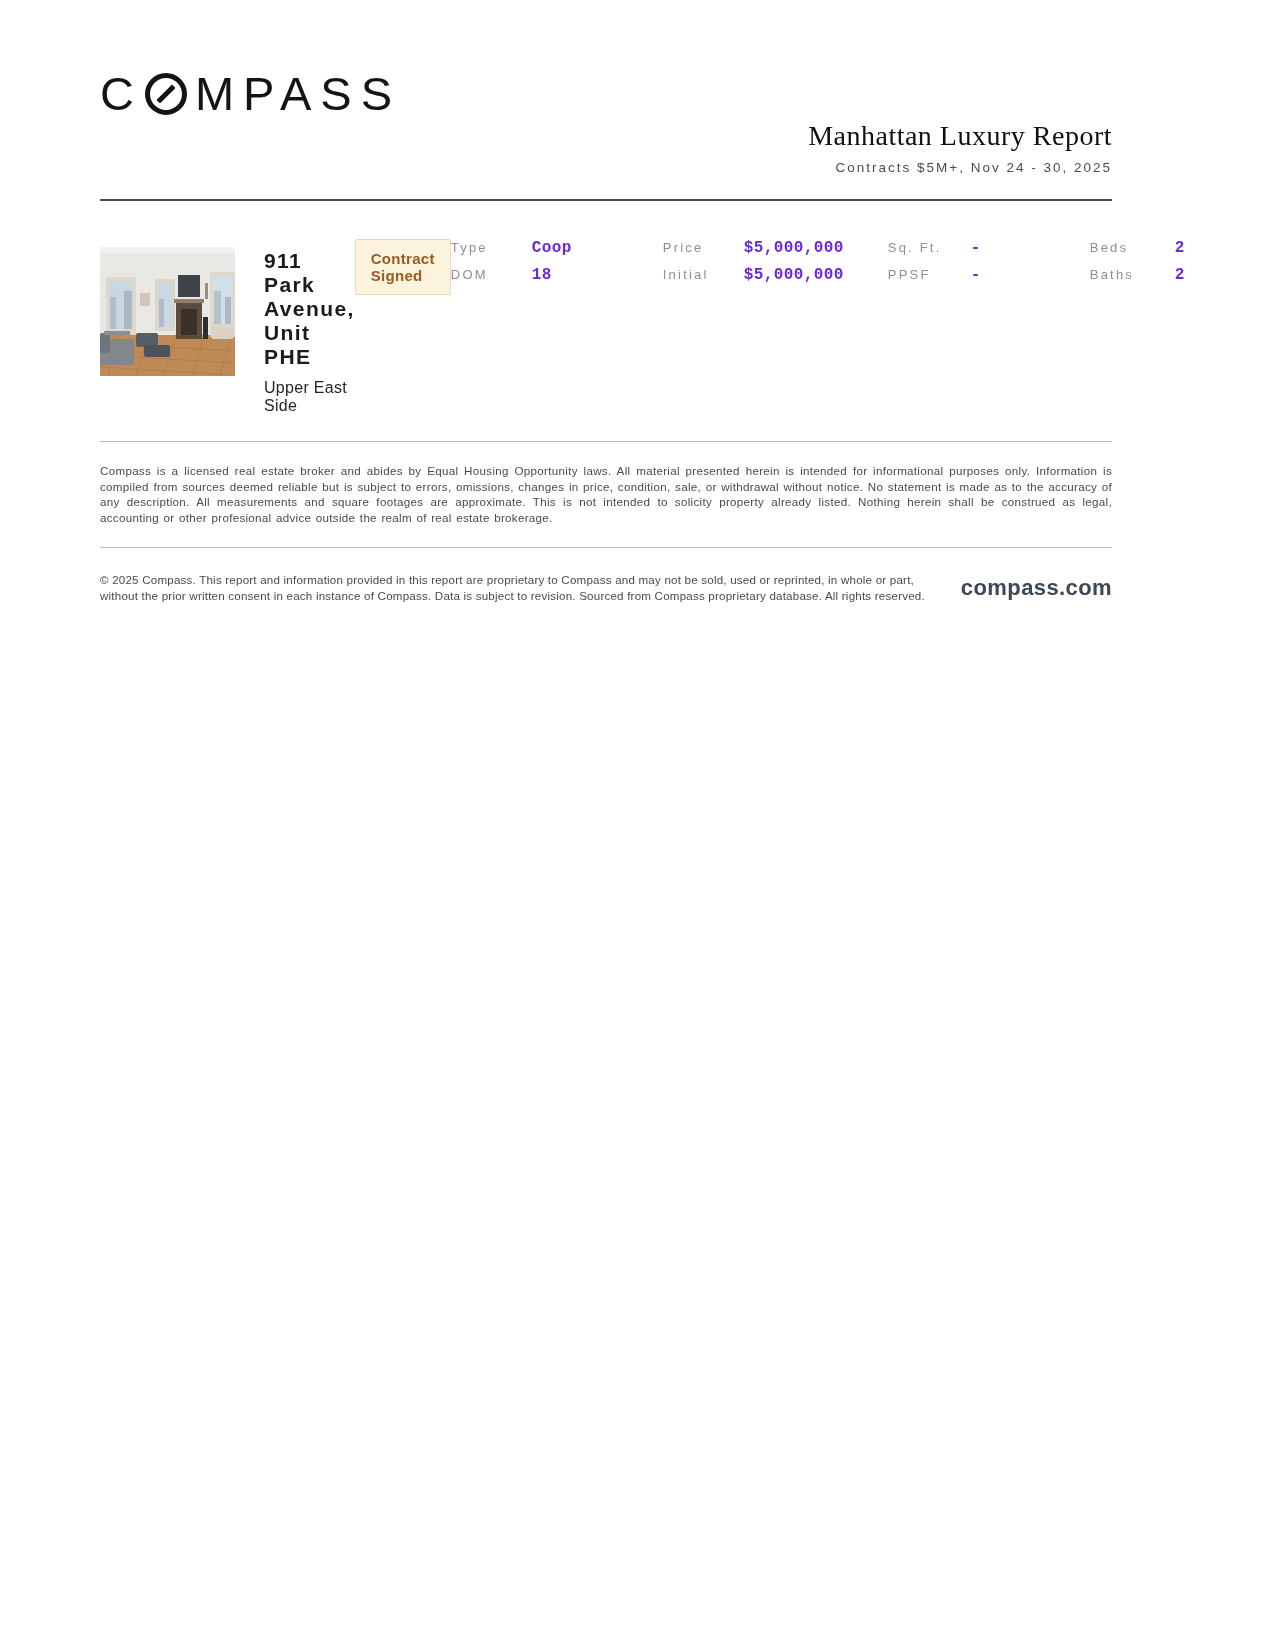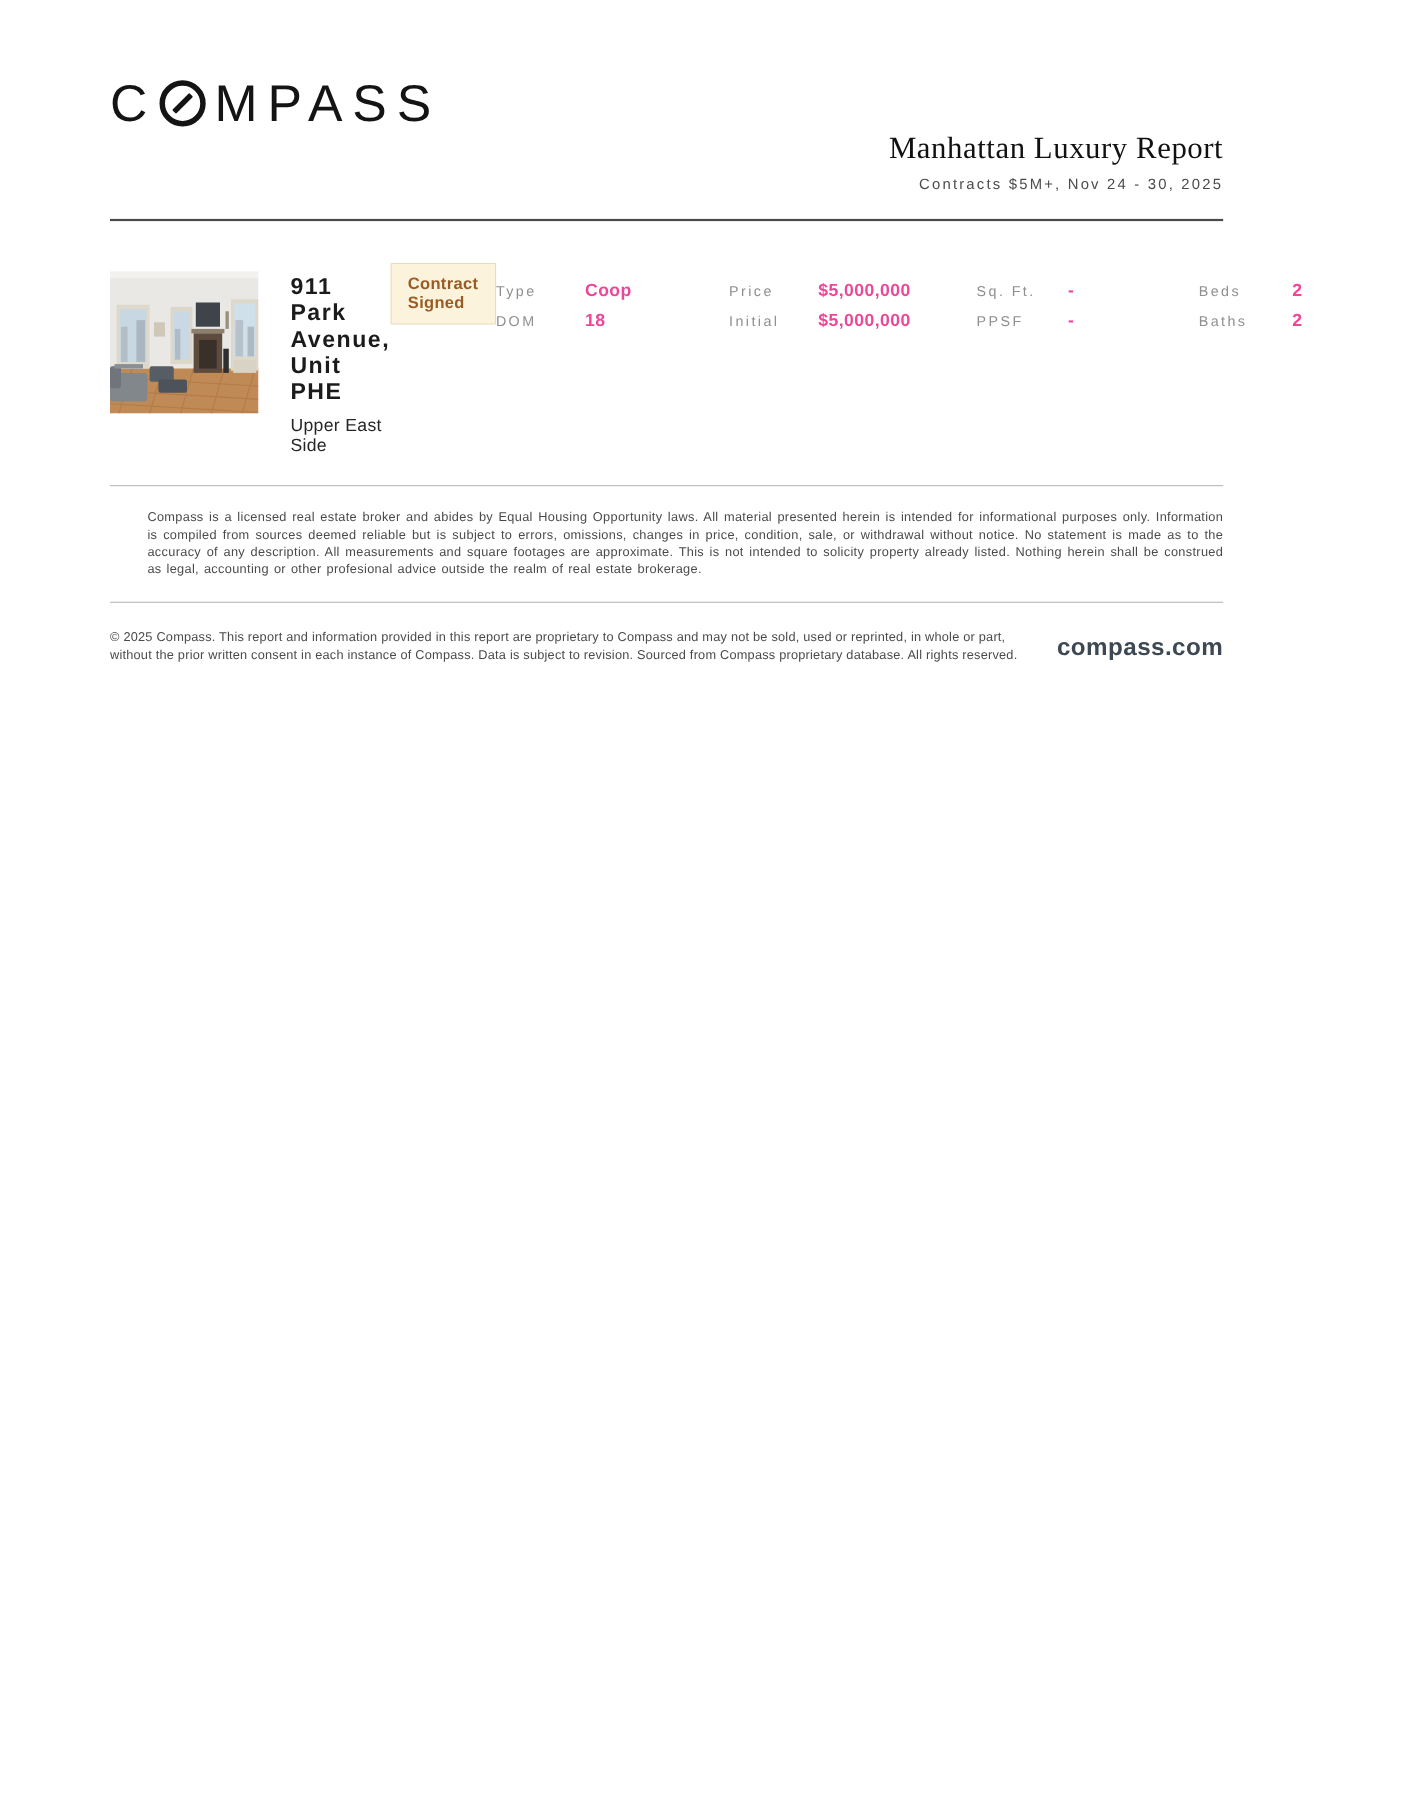--- a/index.html
+++ b/index.html
@@ -27,29 +27,29 @@
   
   .card { display:flex; gap:29px; margin-top:38px; }
   .photo { width:135px; height:137px; flex:0 0 auto; display:block; }
   .card-main { flex:1 1 auto; display:flex; }
   .card-head { display:flex; justify-content:space-between; align-items:flex-start; }
   .listing-title { font-size:21px; font-weight:700; letter-spacing:1.4px; color:#1b1b1b; padding-top:10px; }
   .neighborhood { margin-top:10px; font-size:16px; font-weight:400; color:#252525; letter-spacing:0.3px; }
   .status-badge { padding:10px 15px; font-size:15px; font-weight:700; letter-spacing:0.3px;
           border:1px solid; border-radius:1px; }
 
-  .details { margin-top:17px; display:flex; flex-direction:column; gap:9px; }
+  .details { display:flex; flex-direction:column; gap:9px; }
   .detail-row { display:grid; grid-template-columns:81px 131px 81px 144px 83px 119px 85px 1fr;
           align-items:baseline; }
   .d-label { font-size:13px; color:#8f8f8f; letter-spacing:2.2px; }
-  .d-value { font-size:16px; font-weight:700; color:#ec4899; letter-spacing:0.4px; }
+  .d-value { font-size:16px; font-weight:700; color:#6d28d9; letter-spacing:0.4px;font-family:Liberation Mono, monospace; }
 
   
   .disclaimer { margin-top:21px; font-size:11.6px; line-height:15.5px; color:#4a4a4a;
-          text-align:justify; letter-spacing:0.3px; word-spacing:1px;margin-left:34px; }
+          text-align:justify; letter-spacing:0.3px; word-spacing:1px; }
 
   
   .footer { margin-top:24px; display:flex; justify-content:space-between; align-items:center; }
   .copyright { width:838px; font-size:11.6px; line-height:15.5px; color:#4a4a4a; letter-spacing:0.2px; }
   .site-wordmark { font-size:22px; font-weight:700; color:#3d4853; letter-spacing:0.4px; }
 </style>
 </head>
 <body>
 
 <div class="page">

